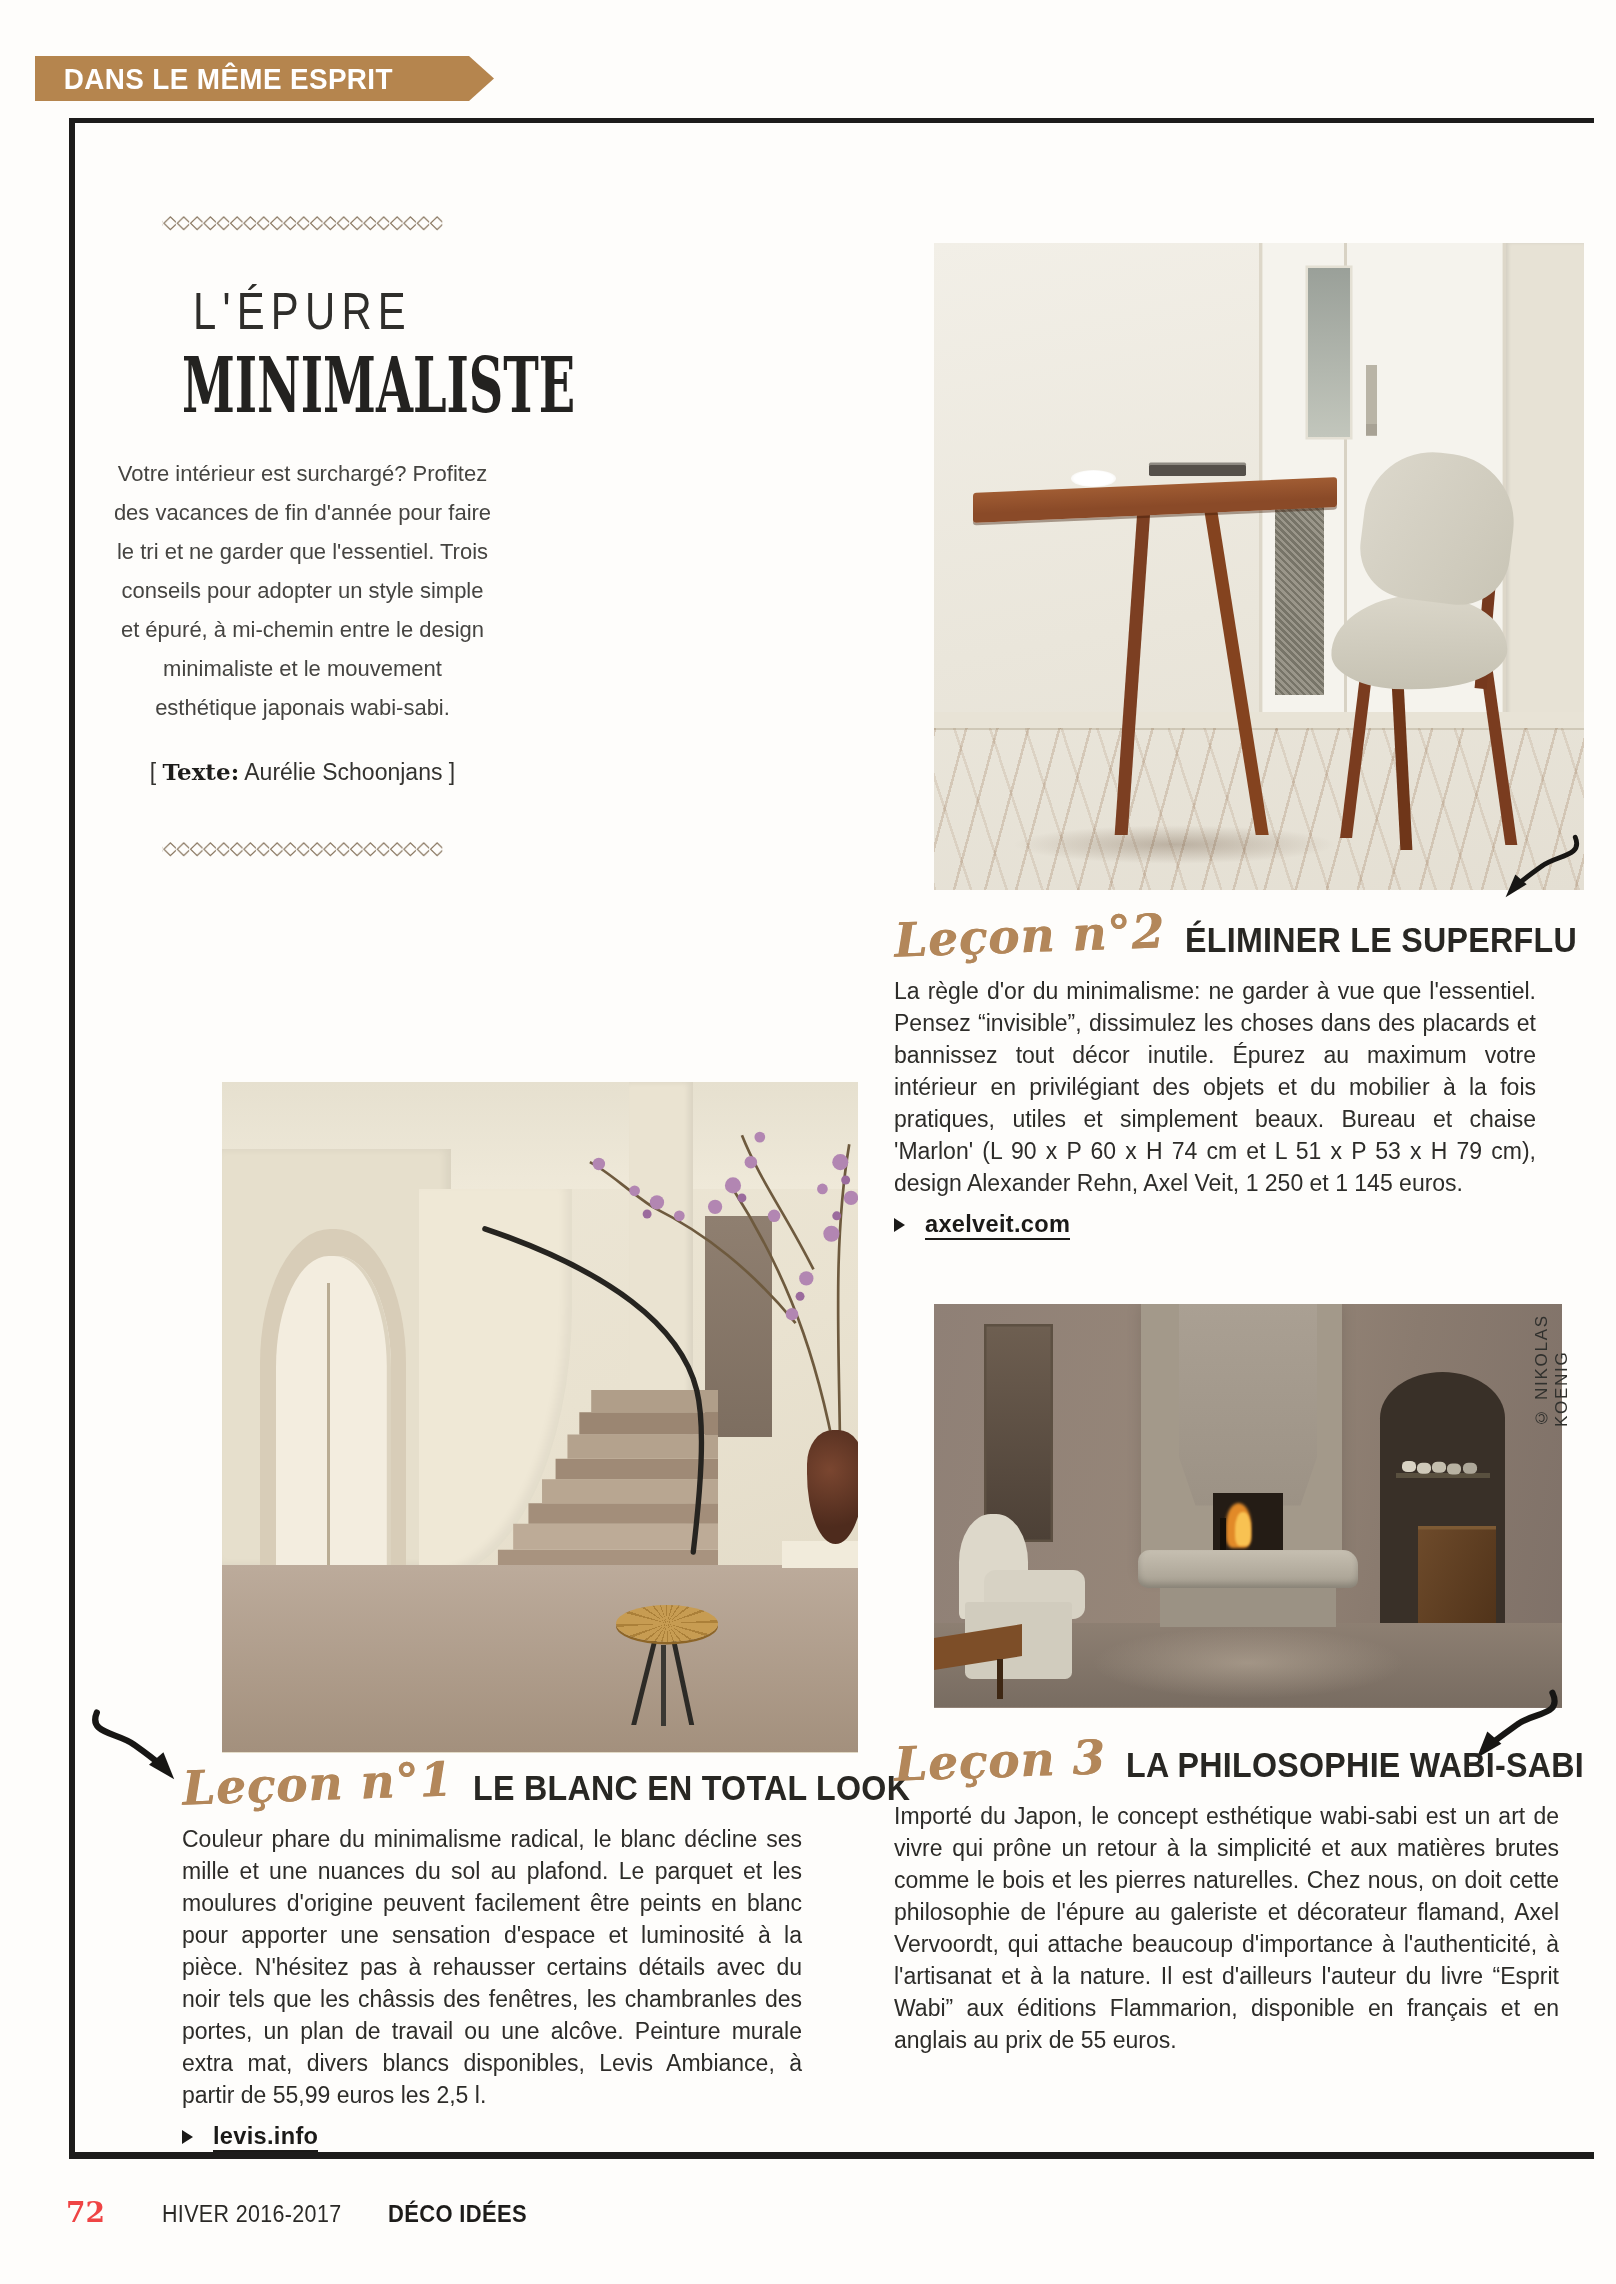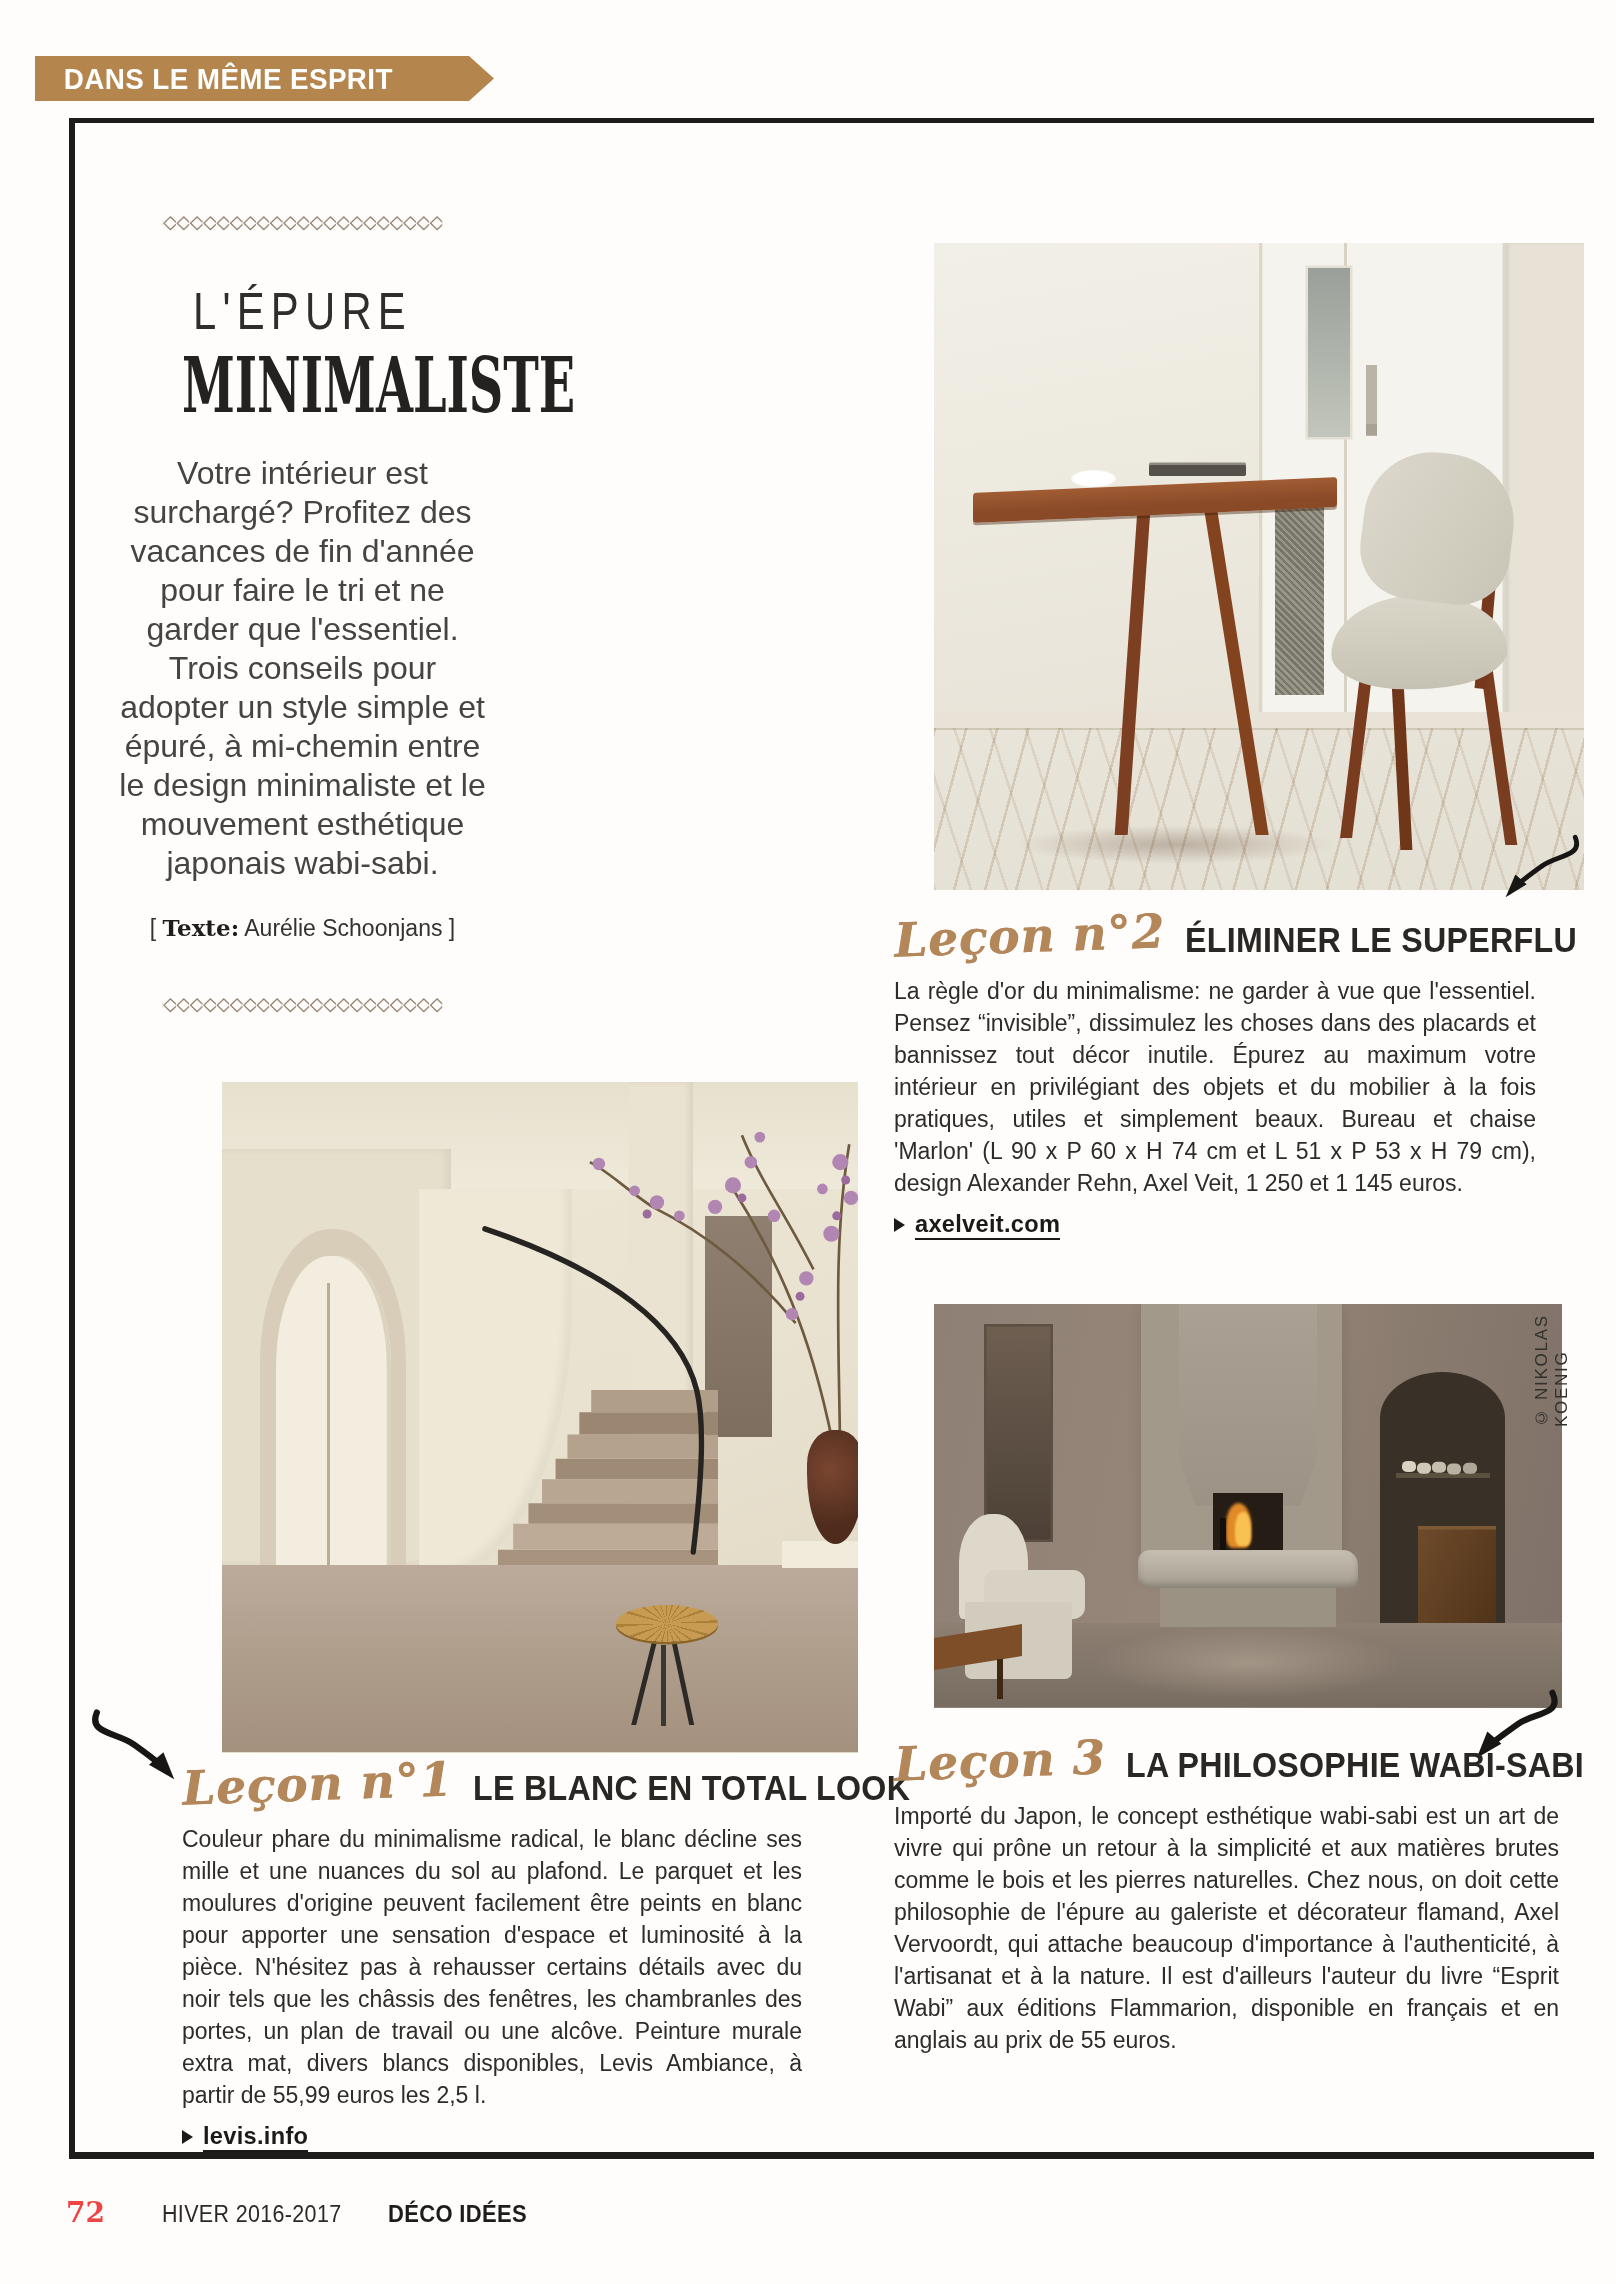--- a/index.html
+++ b/index.html
@@ -17,34 +17,34 @@
   .frame-left{position:absolute;left:69px;top:118px;width:5.9px;height:2041px;background:#1d1c1b;}
   .frame-bottom{position:absolute;left:69px;top:2152px;width:1525px;height:6.7px;background:#1d1c1b;}
 
   
   .intro{position:absolute;left:108px;top:212px;width:389px;text-align:center;}
   .diamond-row{display:block;margin:0 auto;}
   .t1{margin:54px 0 0;font-size:51px;font-weight:300;letter-spacing:7.6px;color:#2f2e2b;
       transform:scaleX(.82);line-height:1;}
   .t2{margin:10px 0 0;font-family:"DejaVu Serif",serif;font-weight:700;font-size:77px;
       color:#232220;transform:scaleX(.62);line-height:1;}
-  .lede{width:381px;margin:30px auto 0;font-size:32px;line-height:39px;font-weight:200;color:#454441;}
+  .lede{width:381px;margin:30px auto 0;font-size:22px;line-height:39px;font-weight:200;color:#454441;}
   .credit{margin-top:31px;font-size:23px;color:#33322f;font-weight:300;}
   .credit b{font-family:"DejaVu Serif",serif;font-weight:700;color:#1e1d1b;}
   .intro .diamond-bottom{margin-top:52px;}
 
   
   .lesson-head{display:flex;align-items:baseline;gap:20px;white-space:nowrap;}
   .kicker{font-family:"DejaVu Serif",serif;font-style:italic;font-weight:700;font-size:47px;
           color:#b3875a;display:inline-block;transform:rotate(-2deg);letter-spacing:0.8px;
           text-shadow:0.5px 0 0 #b3875a;}
   .sec-title{font-weight:bold;font-size:35px;color:#282723;letter-spacing:0.3px;
           display:inline-block;transform:scaleX(.92);transform-origin:left center;}
   .body-text{margin:11.8px 0 0;font-size:23px;line-height:32px;text-align:justify;color:#2d2c29;}
-  .link-row{display:flex;align-items:center;margin-top:11.8px;}
+  .link-row{display:flex;align-items:center;margin-top:11.8px;gap:10px;}
   .tri{width:0;height:0;border-left:11.8px solid #1b1a18;border-top:7.6px solid transparent;
        border-bottom:7.6px solid transparent;margin-right:10px;}
   .plink{font-weight:bold;font-size:23.6px;color:#1b1a18;border-bottom:2.5px solid #1b1a18;
        padding-bottom:0.8px;letter-spacing:0.3px;}
 
   .lesson2{position:absolute;left:894px;top:908px;width:642px;}
   .lesson1{position:absolute;left:182px;top:1756px;width:620px;}
   .lesson3{position:absolute;left:894px;top:1733px;width:665px;}
 
   

